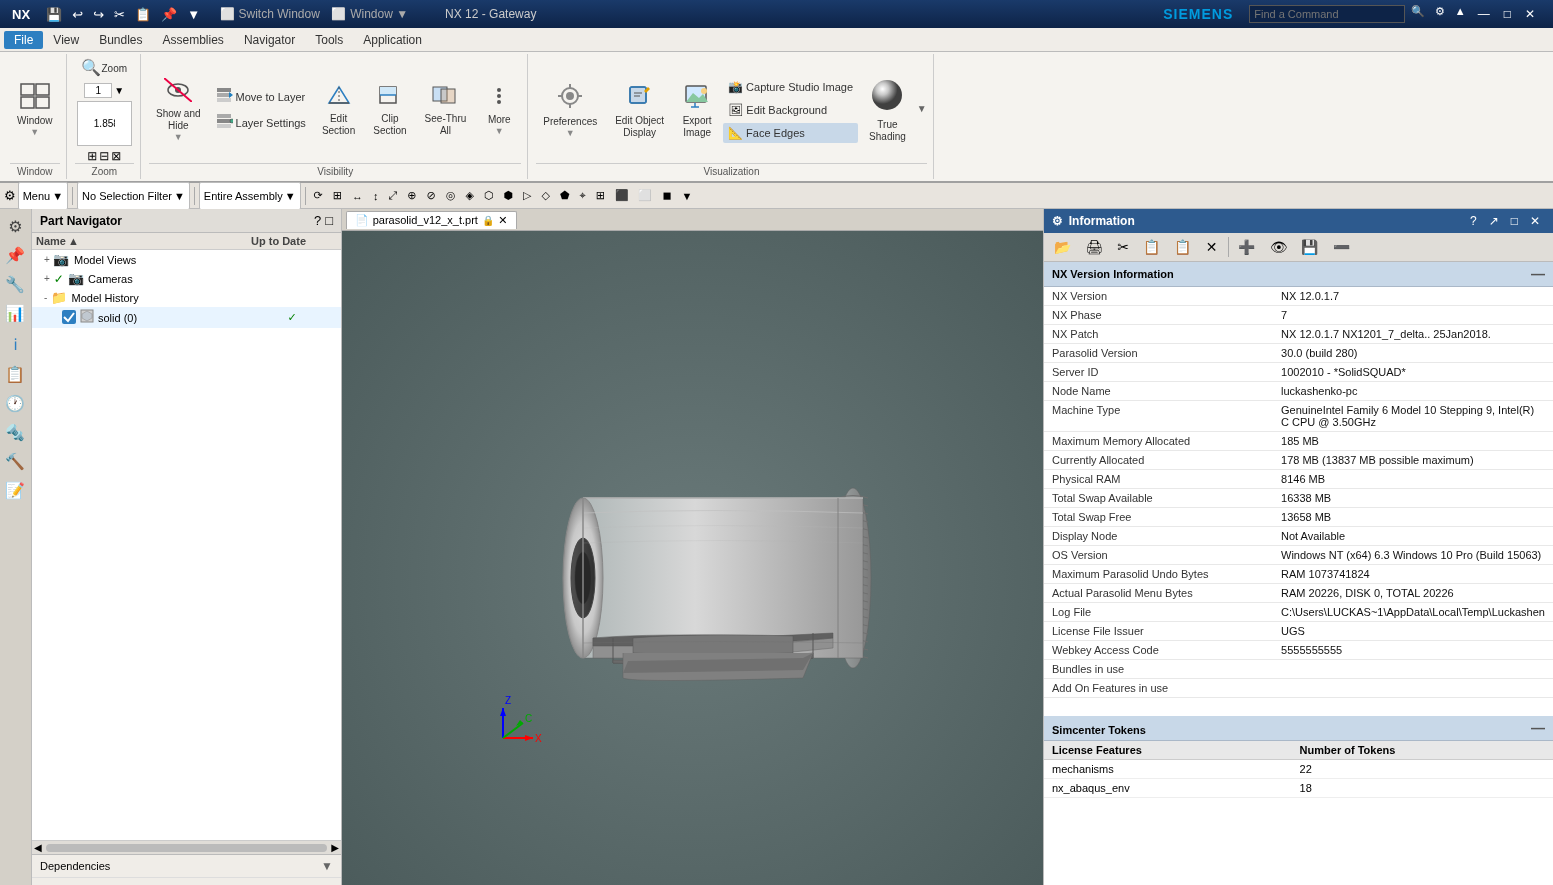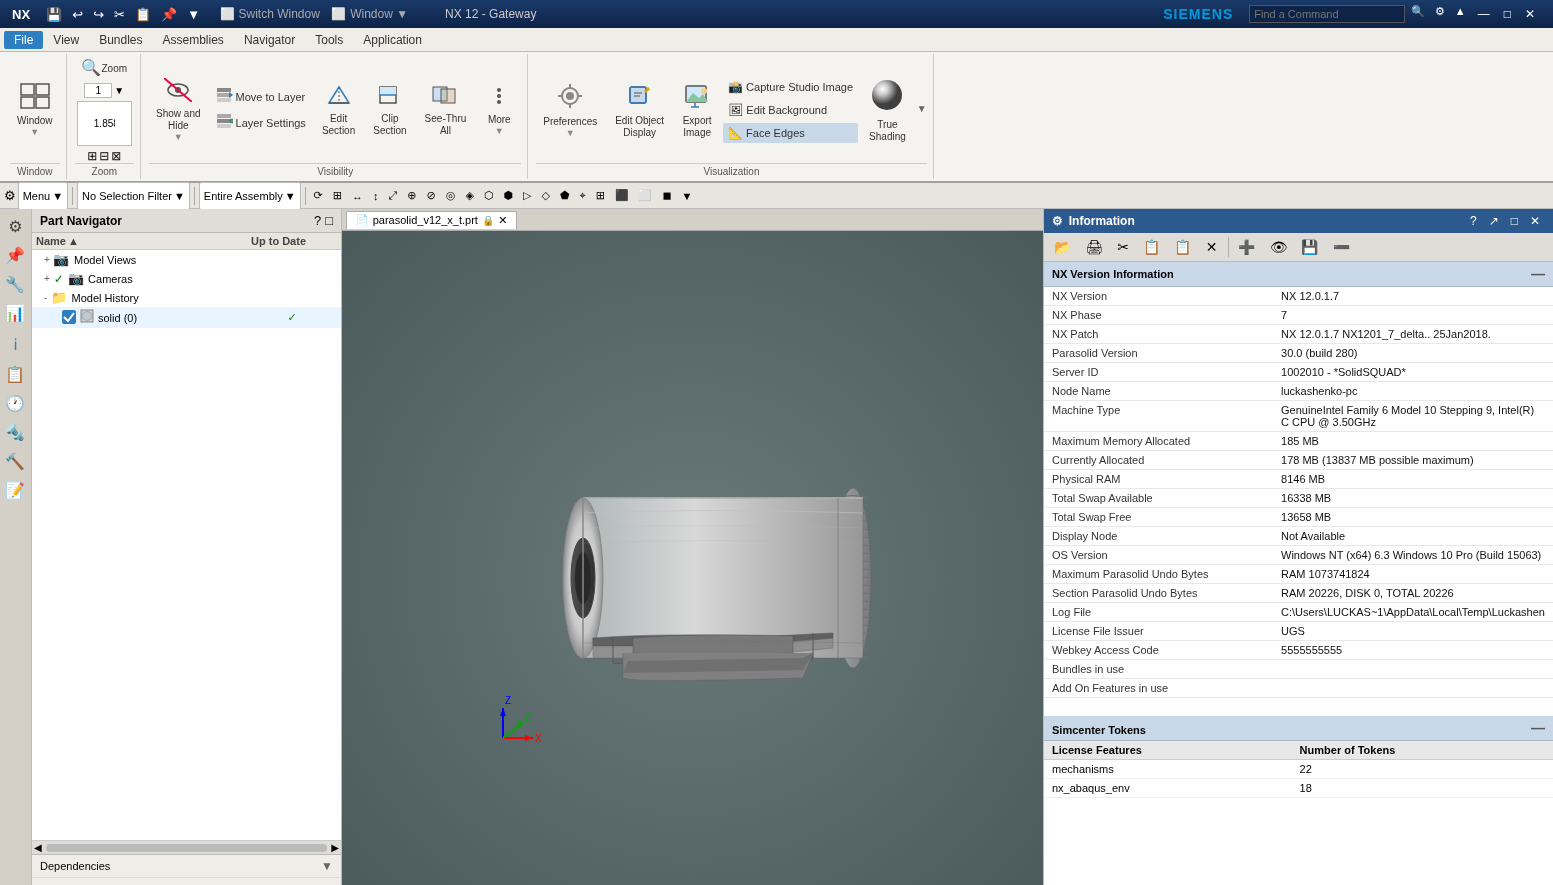--- a/index.html
+++ b/index.html
@@ -795,21 +795,21 @@
           </tr>
           <tr>
             <td>OS Version</td>
             <td>Windows NT (x64) 6.3 Windows 10 Pro (Build 15063)</td>
           </tr>
           <tr>
             <td>Maximum Parasolid Undo Bytes</td>
             <td>RAM 1073741824</td>
           </tr>
           <tr>
-            <td>Section Parasolid Undo Bytes</td>
+            <td>Actual Parasolid Menu Bytes</td>
             <td>RAM 20226, DISK 0, TOTAL 20226</td>
           </tr>
           <tr>
             <td>Log File</td>
             <td>C:\Users\LUCKAS~1\AppData\Local\Temp\Luckashen</td>
           </tr>
           <tr>
             <td>License File Issuer</td>
             <td>UGS</td>
           </tr>

